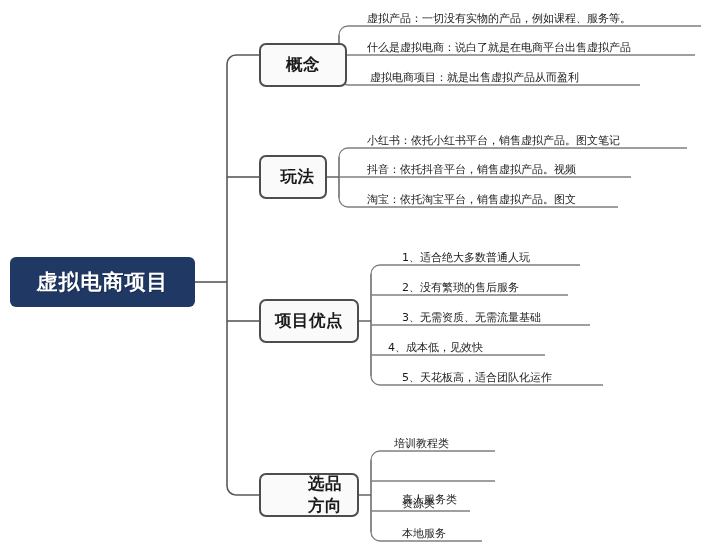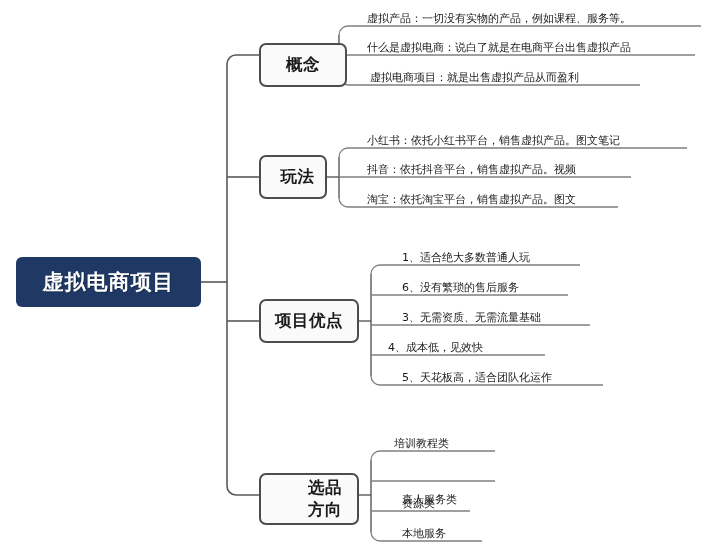--- a/index.html
+++ b/index.html
@@ -105,21 +105,21 @@
       <path d="M 371 355 H 545" fill="none" stroke="#7F7F7F" stroke-width="1.3" stroke-linecap="butt"></path>
       <path d="M 371 376 C 371 380.95 375.05 385 380 385 H 603" fill="none" stroke="#7F7F7F" stroke-width="1.3" stroke-linecap="butt"></path>
       <path d="M 359 495 H 371" fill="none" stroke="#595959" stroke-width="1.4" stroke-linecap="butt"></path>
       <path d="M 371 460 V 532" fill="none" stroke="#595959" stroke-width="1.4" stroke-linecap="butt"></path>
       <path d="M 371 460 C 371 455.05 375.05 451 380 451 H 495" fill="none" stroke="#7F7F7F" stroke-width="1.3" stroke-linecap="butt"></path>
       <path d="M 371 481 H 495" fill="none" stroke="#7F7F7F" stroke-width="1.3" stroke-linecap="butt"></path>
       <path d="M 371 511 H 470" fill="none" stroke="#7F7F7F" stroke-width="1.3" stroke-linecap="butt"></path>
       <path d="M 371 532 C 371 536.95 375.05 541 380 541 H 482" fill="none" stroke="#7F7F7F" stroke-width="1.3" stroke-linecap="butt"></path>
     </svg>
 
-  <div class="root-node" style="left:16px; top:257px; width:185px; height:50px;">
+  <div class="root-node" style="left:10px; top:257px; width:185px; height:50px;">
     <span>虚拟电商项目</span>
   </div>
 
   <div class="branch-node" style="left:259px; top:43px; width:88px; height:44px;">
     <span>概念</span>
   </div>
   <div class="leaf" style="left:365px; top:2px; width:336px; height:24px;">
     <span class="leaf-text">虚拟产品：一切没有实物的产品，例如课程、服务等。</span>
   </div>
   <div class="leaf" style="left:365px; top:31px; width:330px; height:24px;">
@@ -142,33 +142,33 @@
     <span class="leaf-text">淘宝：依托淘宝平台，销售虚拟产品。图文</span>
   </div>
 
   <div class="branch-node" style="left:259px; top:299px; width:100px; height:44px;">
     <span>项目优点</span>
   </div>
   <div class="leaf" style="left:400px; top:241px; width:180px; height:24px;">
     <span class="leaf-text">1、适合绝大多数普通人玩</span>
   </div>
   <div class="leaf" style="left:400px; top:271px; width:168px; height:24px;">
-    <span class="leaf-text">6、没有繁琐的售后服务</span>
+    <span class="leaf-text">2、没有繁琐的售后服务</span>
   </div>
   <div class="leaf" style="left:400px; top:301px; width:190px; height:24px;">
     <span class="leaf-text">3、无需资质、无需流量基础</span>
   </div>
   <div class="leaf" style="left:386px; top:331px; width:145px; height:24px;">
     <span class="leaf-text">4、成本低，见效快</span>
   </div>
   <div class="leaf" style="left:400px; top:361px; width:203px; height:24px;">
     <span class="leaf-text">5、天花板高，适合团队化运作</span>
   </div>
 
-  <div class="branch-node" style="left:259px; top:473px; width:100px; height:52px;padding-left:47px;">
+  <div class="branch-node" style="left:259px; top:473px; width:100px; height:44px;padding-left:47px;">
     <span>选品方向</span>
   </div>
   <div class="leaf" style="left:392px; top:427px; width:95px; height:24px;">
     <span class="leaf-text">培训教程类</span>
   </div>
   <div class="leaf" style="left:400px; top:483px; width:95px; height:24px;">
     <span class="leaf-text">真人服务类</span>
   </div>
   <div class="leaf" style="left:400px; top:487px; width:70px; height:24px;">
     <span class="leaf-text">资源类</span>

